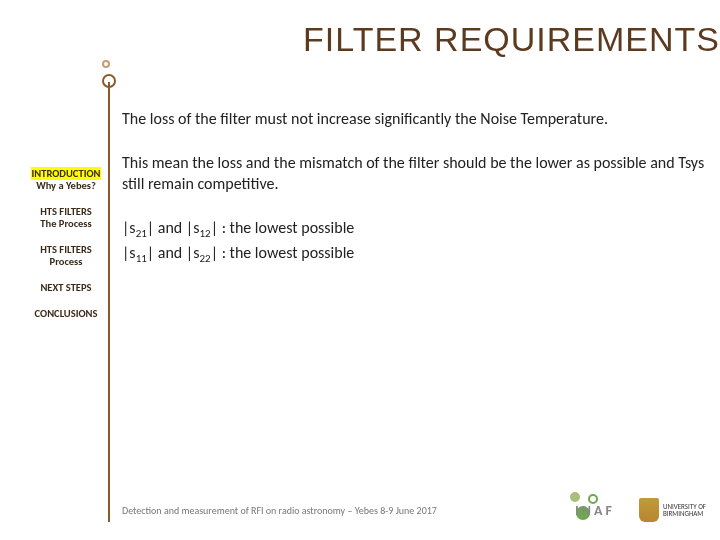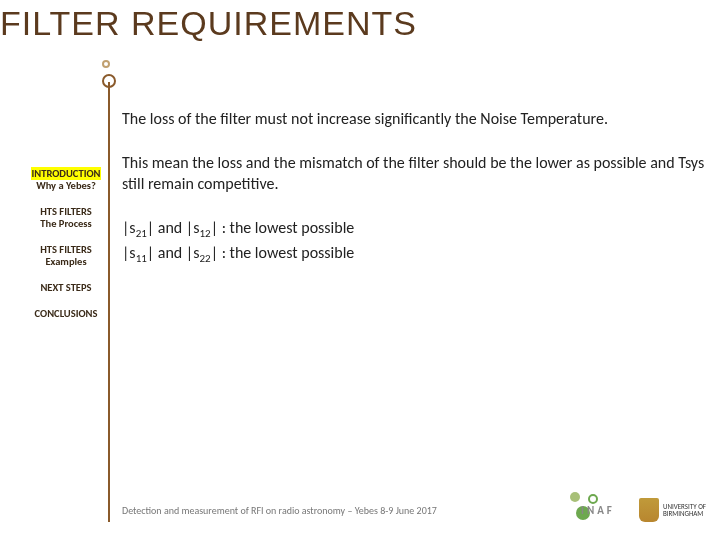--- a/index.html
+++ b/index.html
@@ -1,39 +1,39 @@
 <!DOCTYPE html>
 <html><head>
 <meta charset="utf-8">
 <style>
   * { margin: 0; padding: 0; box-sizing: border-box; }
   html, body { width: 720px; height: 540px; font-family: Calibri, "Segoe UI", Arial, sans-serif; background: #fff; color: #222; position: relative; overflow: hidden; }
   .slide { width: 720px; height: 540px; position: relative; }
   .vline { position: absolute; left: 108px; top: 82px; width: 2px; height: 440px; background: #8a5a2b; }
-  .title { position: absolute; top: 4px; left: 0; width: 720px; text-align: left; font-size: 34px; letter-spacing: 1px; color: #5b3a1e; font-family: "Century Gothic", "Segoe UI", sans-serif; }
+  .title { position: absolute; top: 20px; left: 0; width: 720px; text-align: right; font-size: 34px; letter-spacing: 1px; color: #5b3a1e; font-family: "Century Gothic", "Segoe UI", sans-serif; }
   .ring { position: absolute; border-radius: 50%; }
   .ring.big   { width: 14px; height: 14px; border: 2px solid #8a5a2b; background: #fff; left: 102px; top: 74px; }
   .ring.small { width: 8px;  height: 8px;  border: 2px solid #c0a070; background: #fff; left: 102px; top: 60px; }
   .body { position: absolute; left: 122px; top: 108px; width: 584px; font-size: 16px; line-height: 1.35; }
   .body p { margin-bottom: 22px; }
   .sub { font-size: 11px; vertical-align: sub; }
   .nav { position: absolute; left: 12px; top: 168px; width: 108px; font-size: 10.5px; font-weight: 600; color: #3a2a18; text-align: center; }
   .nav .item { margin-bottom: 14px; line-height: 1.15; }
   .nav .item.active .l1 { background: #ffff00; display: inline; padding: 0 1px; }
   .nav .l1 { display: block; }
   .nav .l2 { display: block; }
   .footer { position: absolute; left: 122px; bottom: 18px; width: 584px; display: flex; align-items: center; gap: 24px; font-size: 10px; color: #777; }
   .footer .txt { flex: 1; }
   .dots { position: absolute; right: 150px; bottom: 48px; }
   .dots .d { position: absolute; border-radius: 50%; }
   .dots .d1 { width: 10px; height: 10px; background: #a8c078; left: 0; top: 0; }
   .dots .d2 { width: 10px; height: 10px; border: 2px solid #6da84f; left: 18px; top: 2px; background: #fff; }
   .dots .d3 { width: 14px; height: 14px; background: #6da84f; left: 6px; top: 14px; }
   .logo { display: inline-flex; align-items: center; gap: 2px; }
-  .logo.inaf { font-size: 11px; letter-spacing: 3px; color: #888; font-weight: 600; }
+  .logo.inaf { font-size: 14px; letter-spacing: 3px; color: #888; font-weight: 600; }
   .logo.uob { display: inline-flex; align-items: center; gap: 4px; justify-content: space-between; }
   .uob-crest { width: 20px; height: 24px; background: linear-gradient(#c09a3a, #b8862f); border-radius: 2px 2px 6px 6px; }
   .uob-text { font-size: 7px; line-height: 1; color: #333; }
 </style>
 </head>
 <body>
 
 <div class="slide">
   <div class="title">FILTER REQUIREMENTS</div>
 
@@ -45,21 +45,21 @@
     <div class="item active">
       <span class="l1">INTRODUCTION</span>
       <span class="l2">Why a Yebes?</span>
     </div>
     <div class="item">
       <span class="l1">HTS FILTERS</span>
       <span class="l2">The Process</span>
     </div>
     <div class="item">
       <span class="l1">HTS FILTERS</span>
-      <span class="l2">Examples</span>
+      <span class="l2">Process</span>
     </div>
     <div class="item">
       <span class="l1">NEXT STEPS</span>
     </div>
     <div class="item">
       <span class="l1">CONCLUSIONS</span>
     </div>
   </div>
 
   <div class="body">

